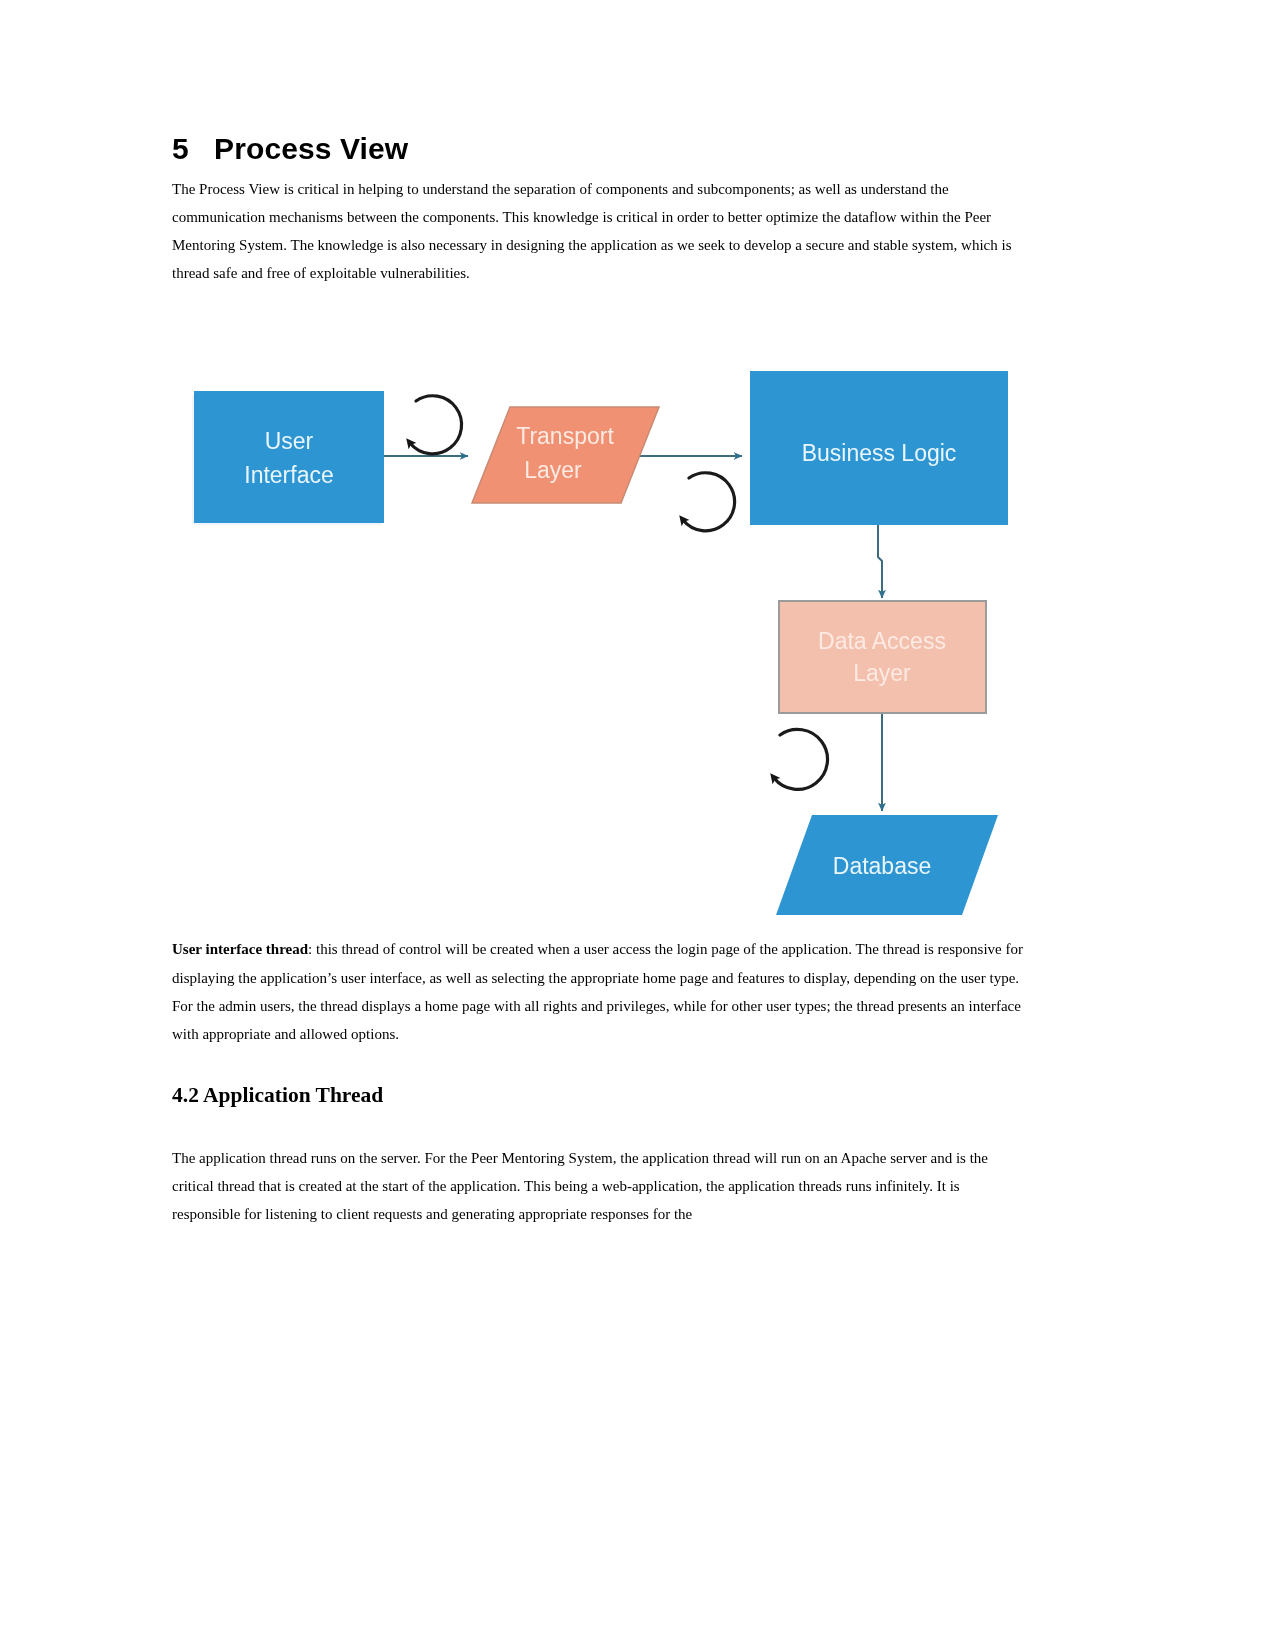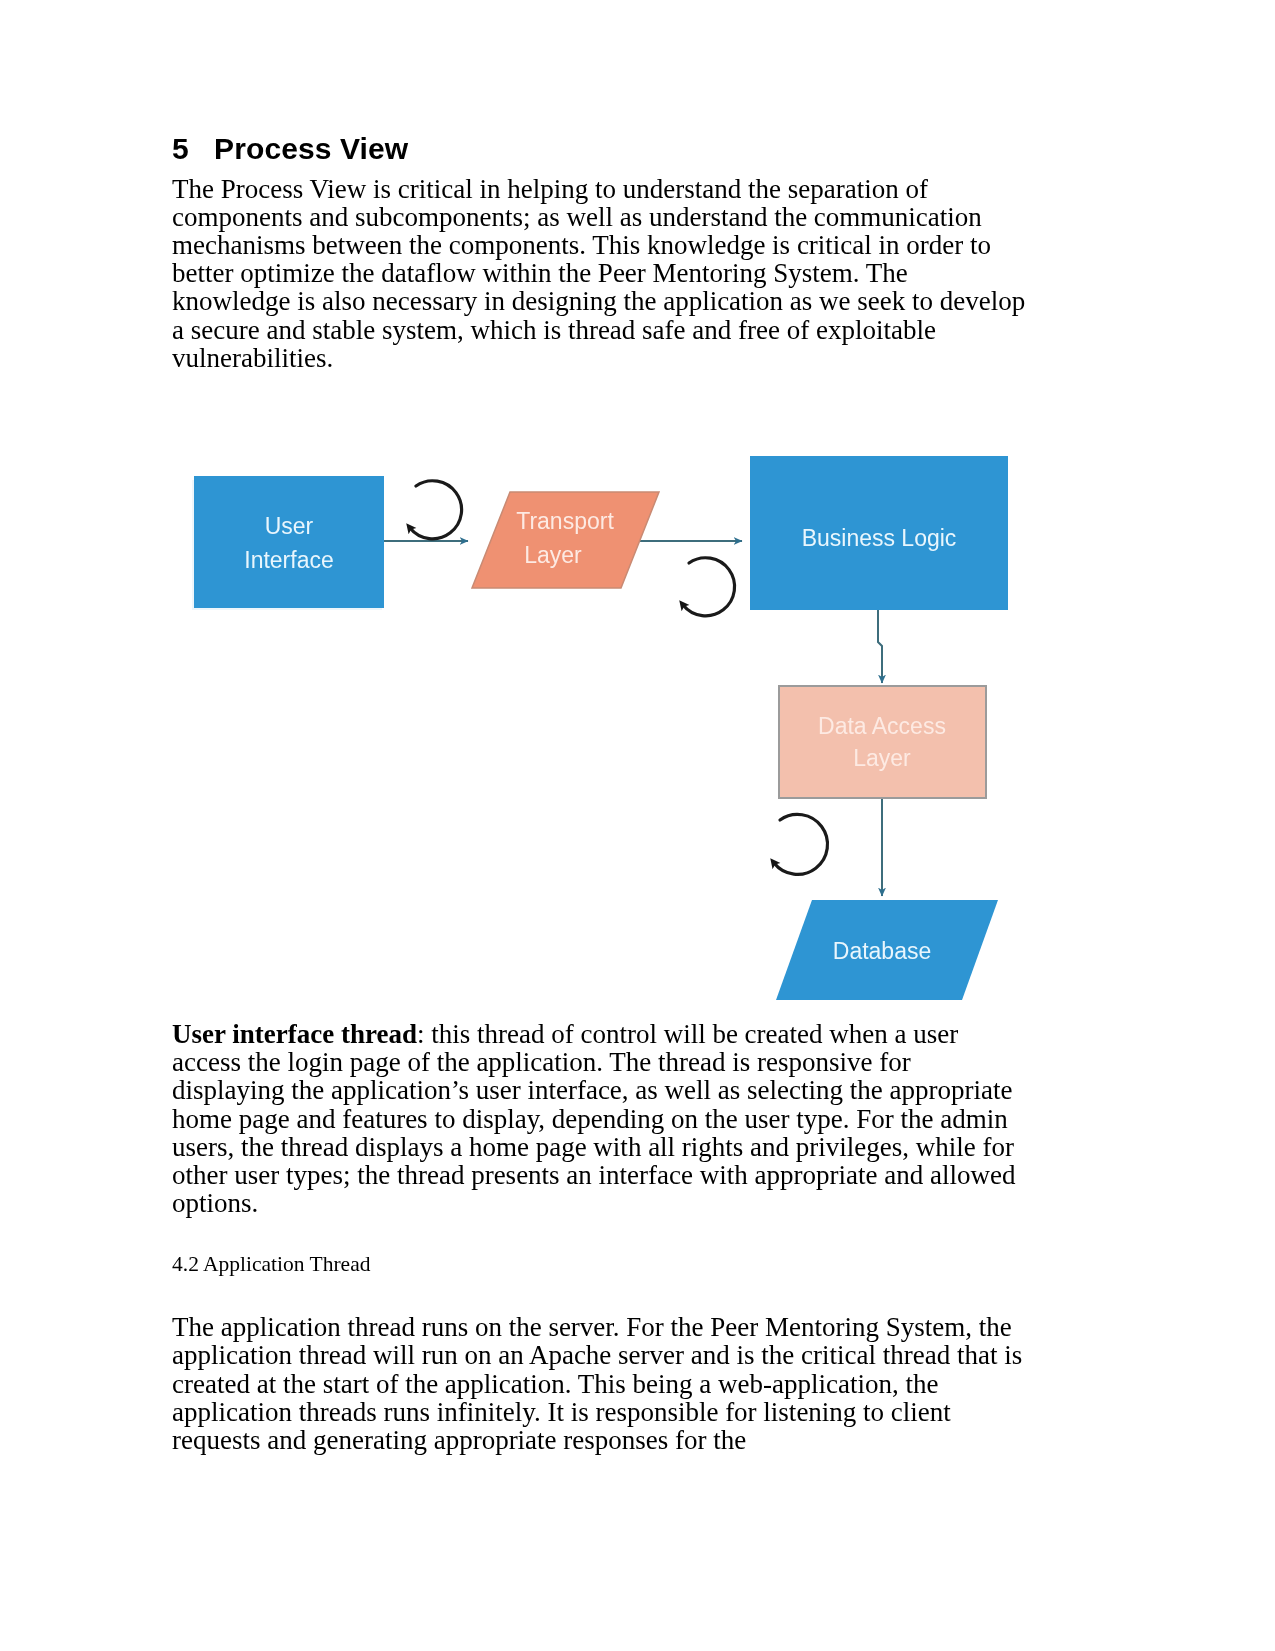--- a/index.html
+++ b/index.html
@@ -36,29 +36,29 @@
     font-weight: bold;
     margin: 0 0 8px 0;
     padding: 0;
     letter-spacing: 0.1px;
     line-height: 1.15;
     white-space: pre;
   }
   h2.sub-title {
     font-family: "Liberation Serif", "DejaVu Serif", serif;
     font-size: 21.5px;
-    font-weight: normal;
+    font-weight: bold;
     margin: 0;
     padding: 0;
     line-height: 1.3;
   }
 
   
   p.body-text {
-    font-size: 27px;
+    font-size: 15px;
     line-height: 28.2px;
     margin: 0;
     padding: 0;
     text-align: left;
     hyphens: none;
   }
   .spacer-lg { height: 56px; }
   .spacer-md { height: 34px; }
   .spacer-xs { height: 12px; }
 

